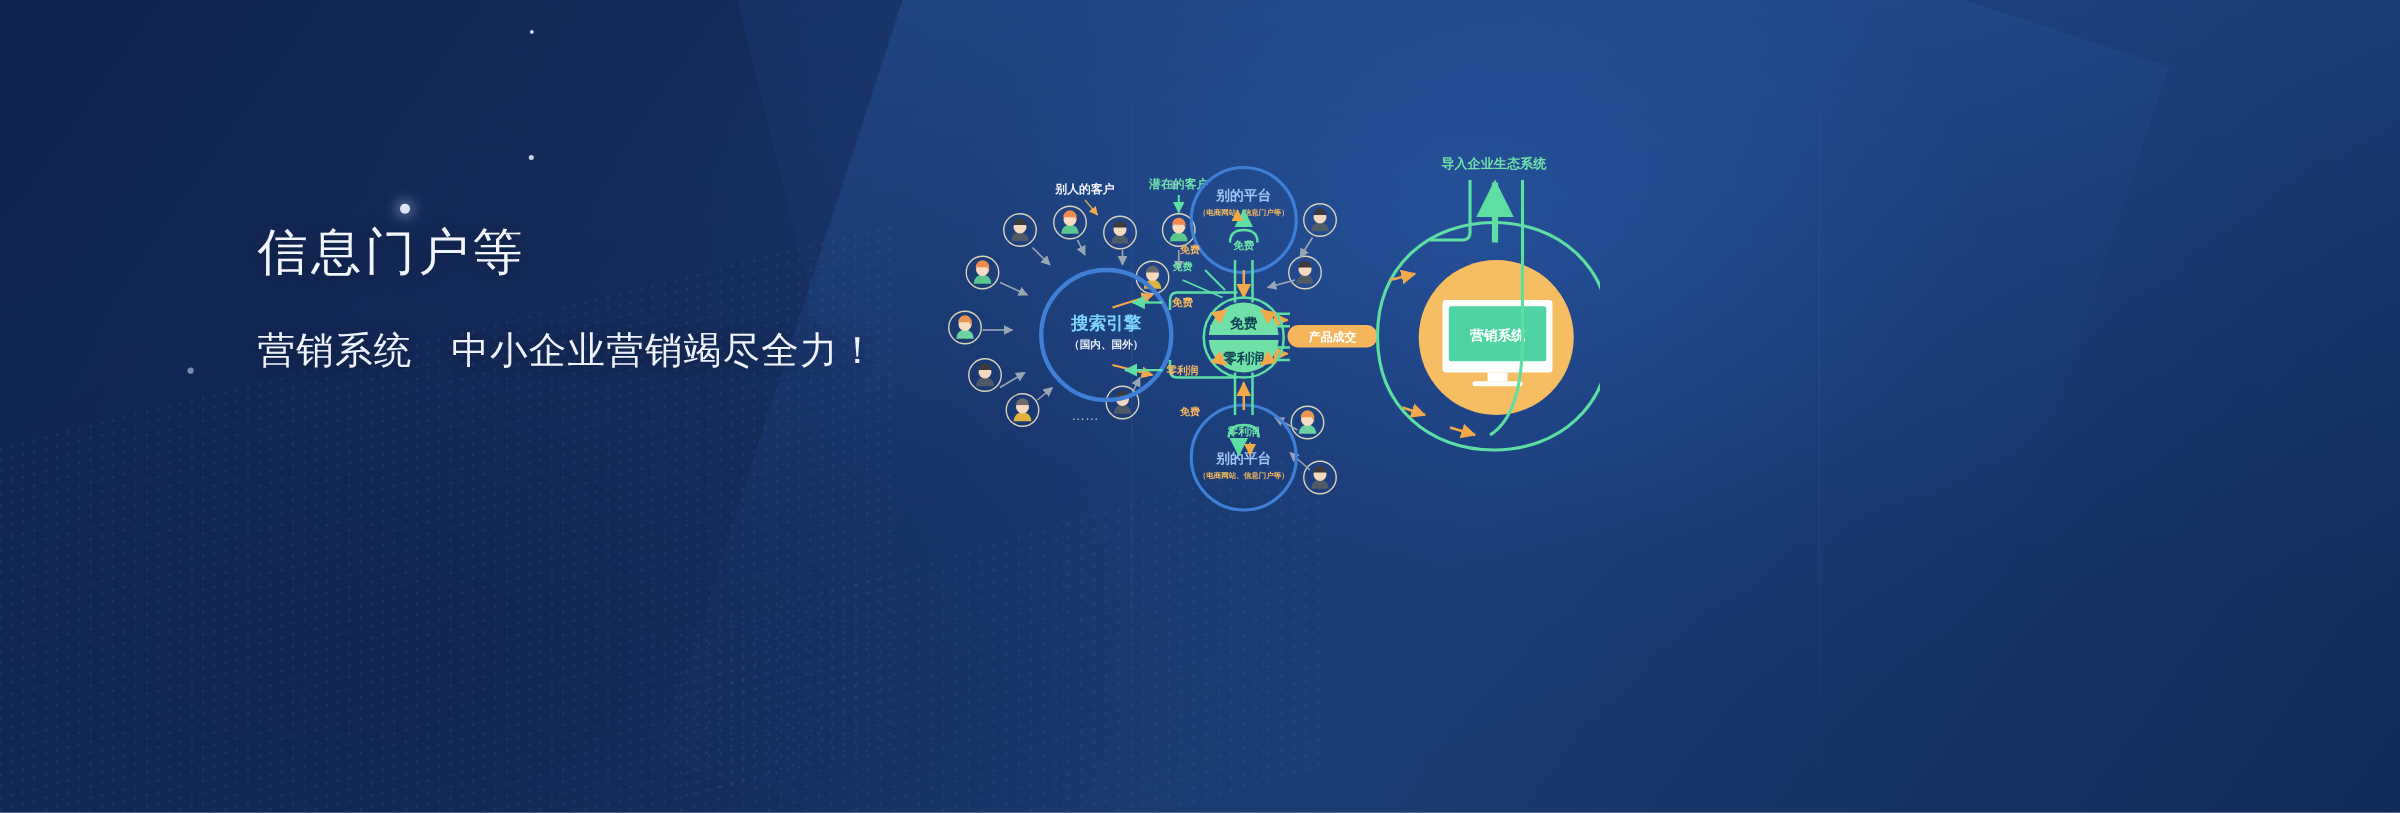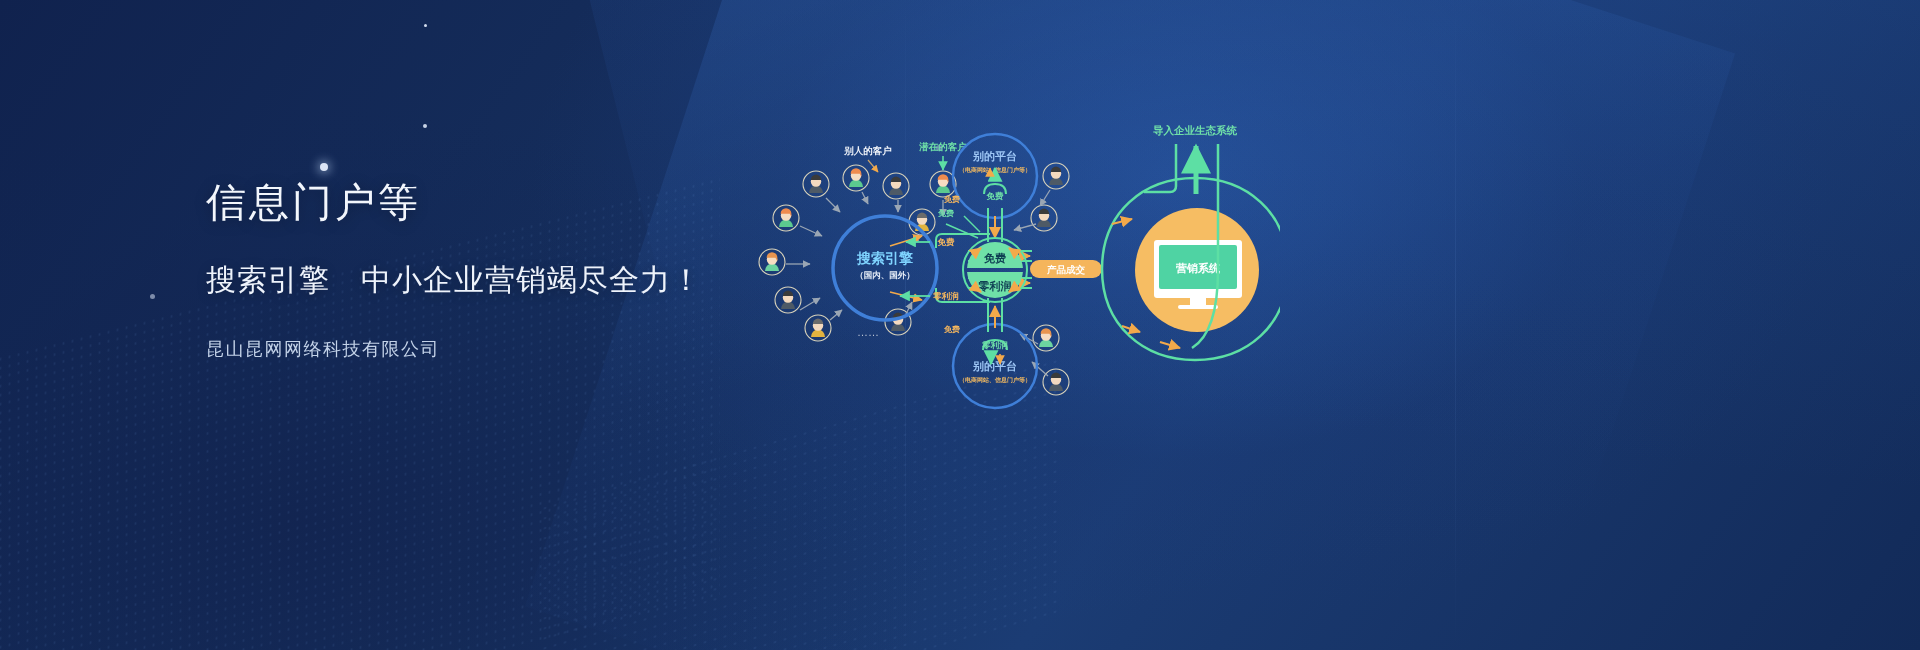--- a/index.html
+++ b/index.html
@@ -86,22 +86,21 @@
   <div class="vline" style="left:1455px"></div>
 
   <div class="spark" style="left:424px; top:24px; width:3px; height:3px; opacity:.9;"></div>
   <div class="spark" style="left:423px; top:124px; width:4px; height:4px; opacity:.85;"></div>
   <div class="spark" style="left:320px; top:163px; width:8px; height:8px; opacity:.95; box-shadow:0 0 10px 3px rgba(200,225,255,.45);"></div>
   <div class="spark" style="left:150px; top:294px; width:5px; height:5px; opacity:.5;"></div>
   <div class="spark" style="left:936px; top:145px; width:6px; height:6px; opacity:.35;"></div>
 
   <div class="copy">
     <div class="headline">信息门户等</div>
-    <div class="subline">搜索引擎　中小企业营销竭尽全力！</div>
-    <div class="company">昆山昆网网络科技有限公司</div>
+    <div class="subline">营销系统　中小企业营销竭尽全力！</div>
   </div>
 
   <div class="diagram">
     <svg width="540" height="300" viewBox="0 0 540 300" xmlns="http://www.w3.org/2000/svg">
       <defs>
         <marker id="ar-gray" markerWidth="7" markerHeight="7" refX="5.5" refY="3" orient="auto">
           <path d="M0,0 L6,3 L0,6 z" fill="#9aa6b4"></path>
         </marker>
         <marker id="ar-orange" markerWidth="7" markerHeight="7" refX="5.5" refY="3" orient="auto">
           <path d="M0,0 L6,3 L0,6 z" fill="#f3a94a"></path>

